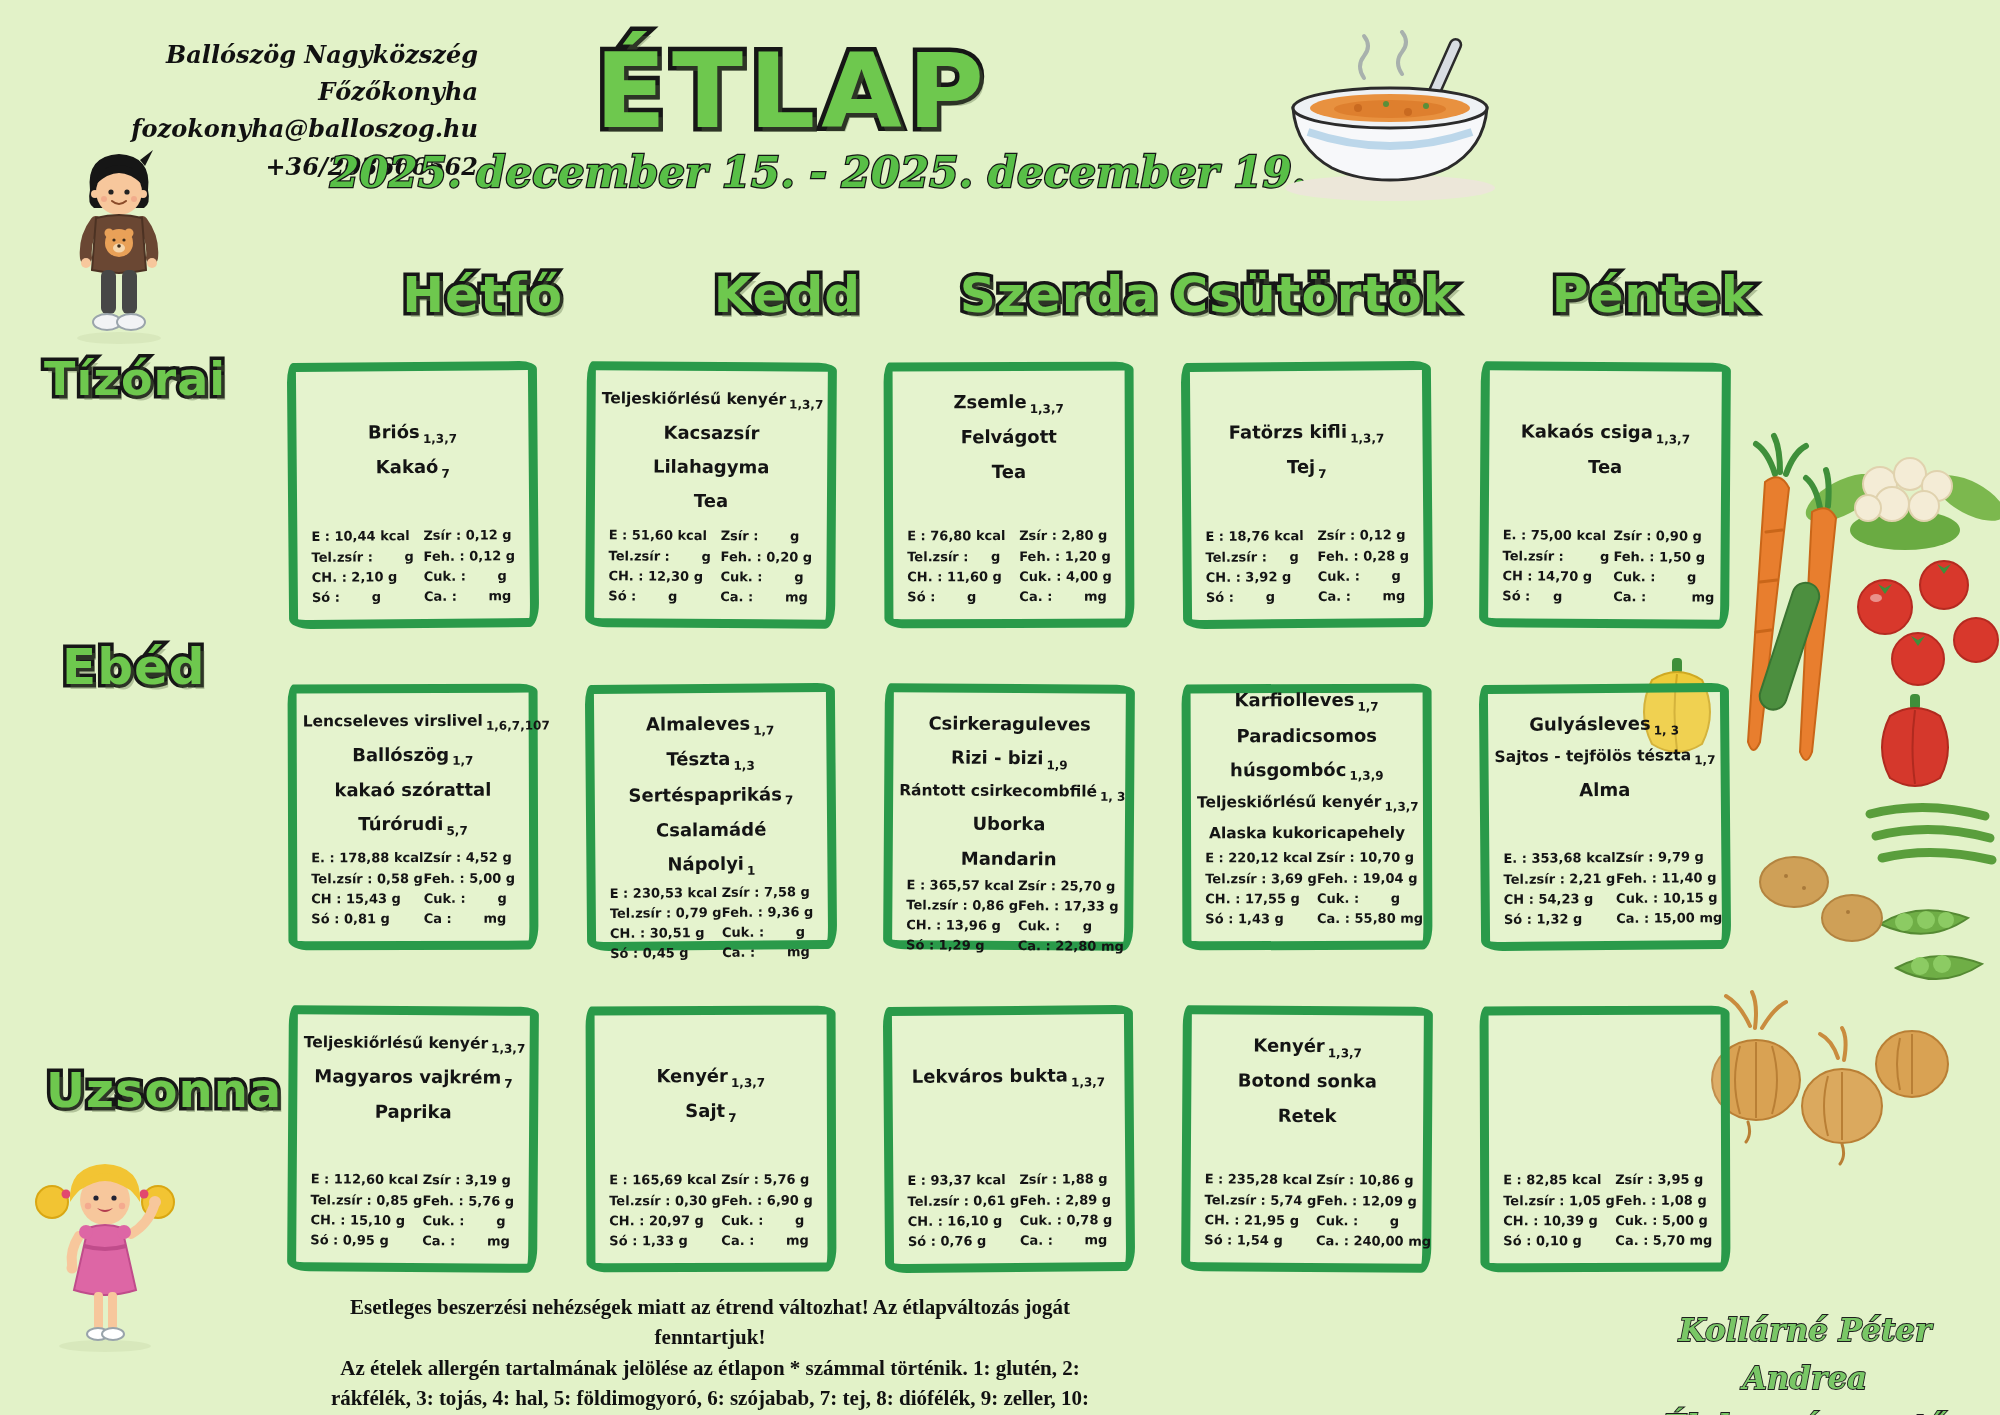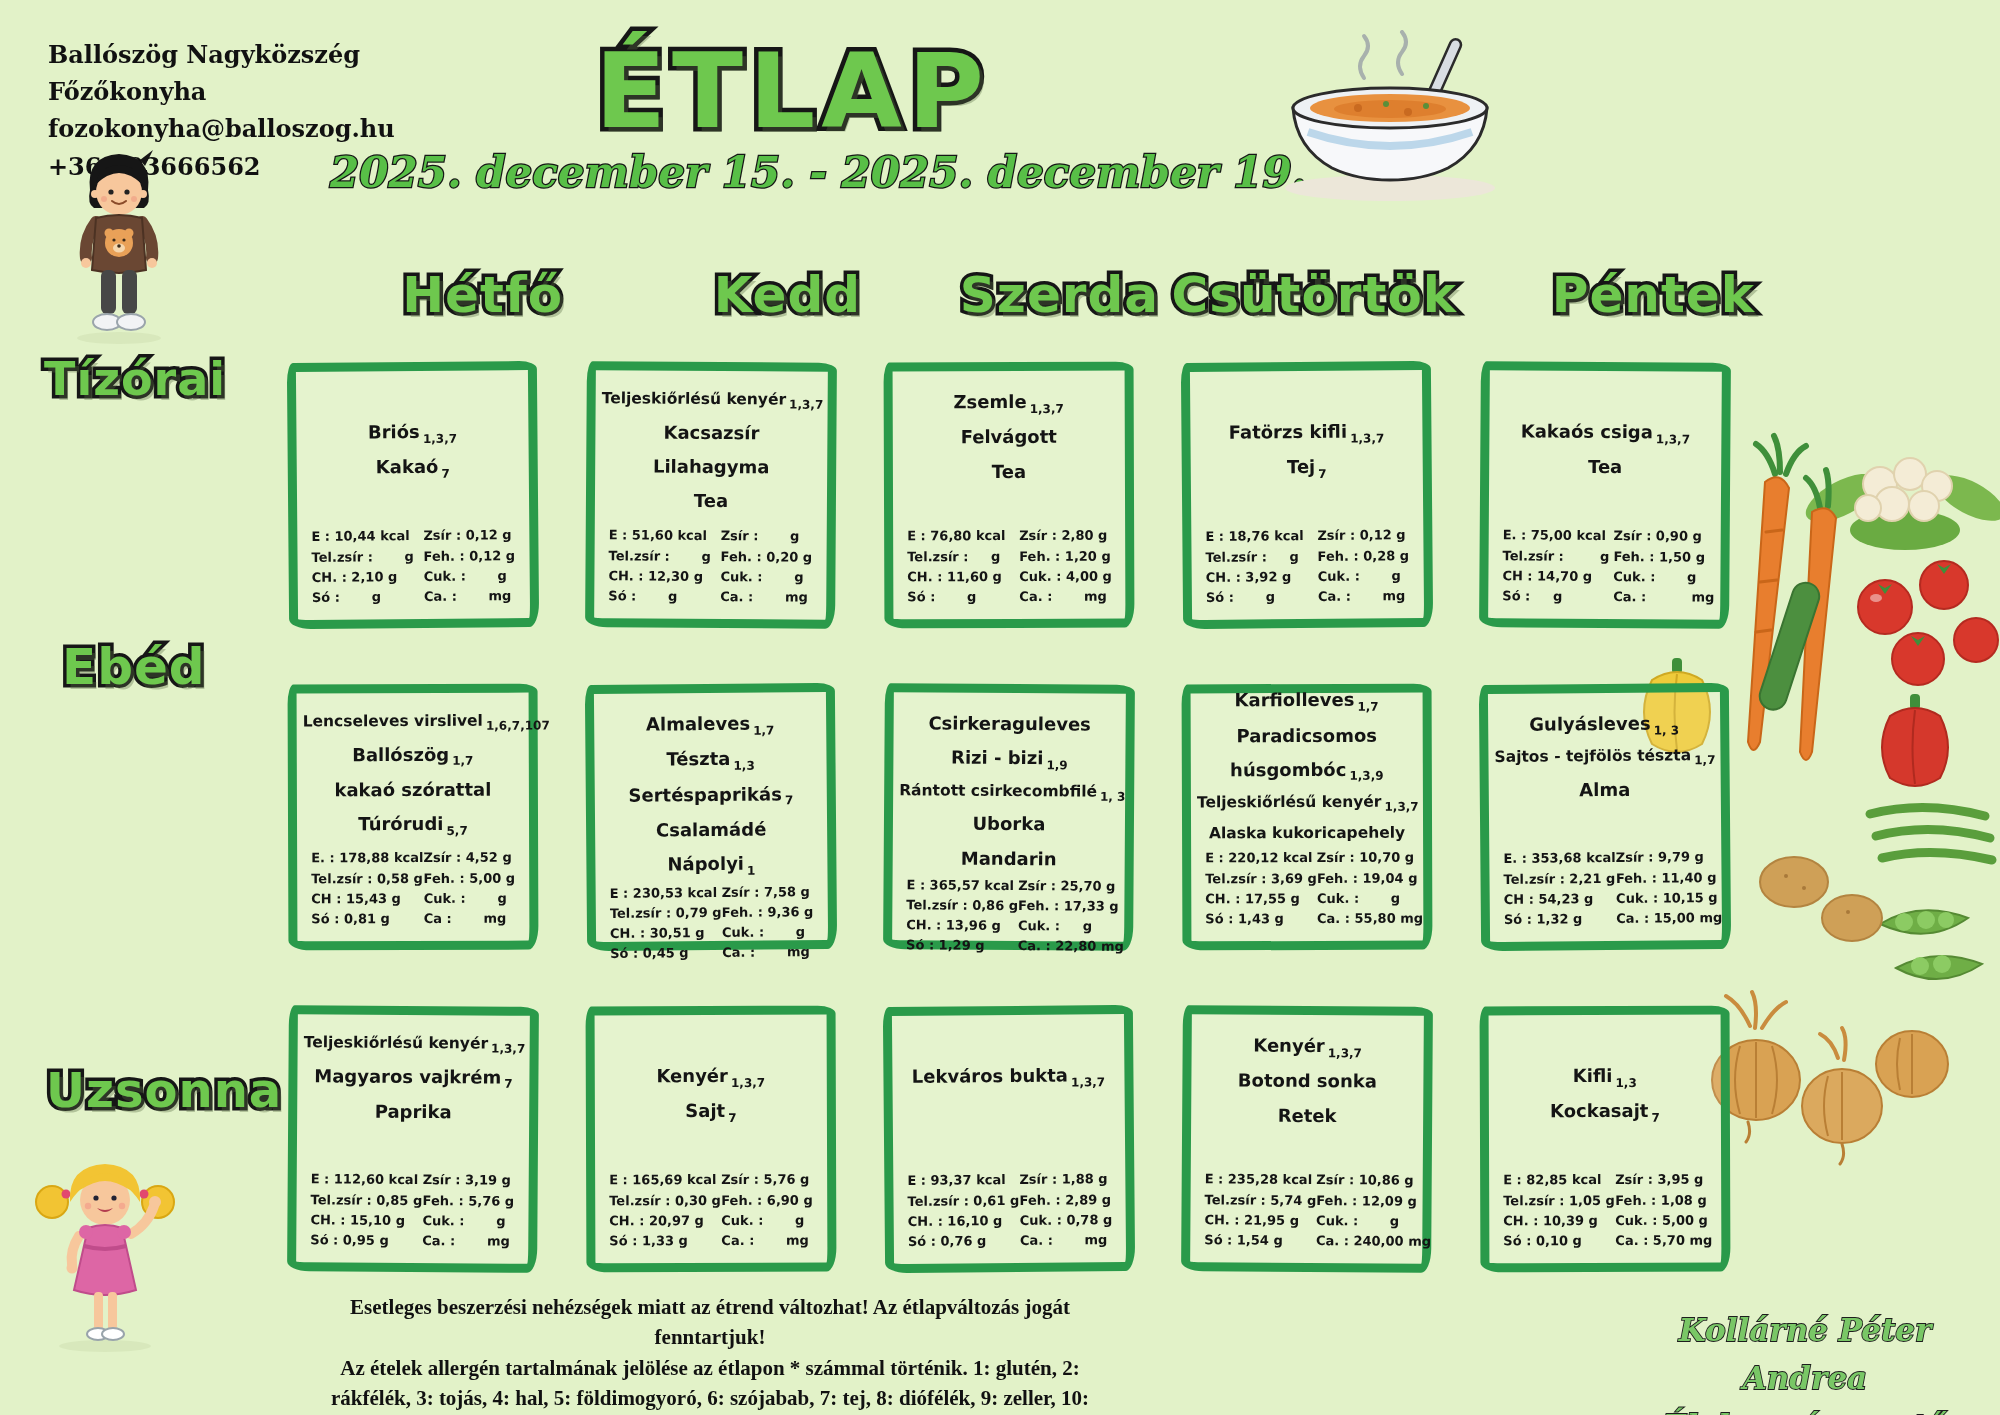--- a/index.html
+++ b/index.html
@@ -19,22 +19,22 @@
     position:absolute;top:30px;left:430px;width:560px;text-align:right;
     font-size:104px;-webkit-text-stroke:9px #161616;letter-spacing:6px;
   }
   .date-line{
     position:absolute;top:148px;left:330px;width:760px;text-align:center;
     font-family:"DejaVu Serif",serif;font-style:italic;font-weight:800;
     font-size:42px;color:#58bf47;
     -webkit-text-stroke:2.5px #161616;paint-order:stroke fill;white-space:nowrap;
   }
   .contact{
-    position:absolute;top:36px;left:48px;width:430px;text-align:left;
-    font-family:"DejaVu Serif",serif;font-weight:700;
+    position:absolute;top:36px;left:48px;width:430px;text-align:right;
+    font-family:"DejaVu Serif",serif;font-style:italic;font-weight:700;
     font-size:24px;line-height:1.55;color:#111;
   }
   .day-header{position:absolute;top:266px;width:300px;text-align:right;font-size:50px;}
   .meal-label{position:absolute;text-align:left;margin-left:18px;}
   
   #menu-grid{
     position:absolute;left:288px;top:362px;z-index:2;
     display:grid;grid-template-columns:repeat(5,250px);column-gap:48px;row-gap:56px;
   }
   .cell{
@@ -529,24 +529,20 @@
         </div>
         <div class="ncol">
           <div>Zsír : 10,86 g</div>
           <div>Feh. : 12,09 g</div>
           <div>Cuk. :       g</div>
           <div>Ca. : 240,00 mg</div>
         </div>
       </div>
     </div>
     <div class="cell">
-      <div class="items" style="margin-top: 30px;">
-        <div class="item"><span>Kifli</span><sub class="alg">1,3</sub></div>
-        <div class="item"><span>Kockasajt</span><sub class="alg">7</sub></div>
-      </div>
       <div class="nutrition">
         <div class="ncol">
           <div>E : 82,85 kcal</div>
           <div>Tel.zsír : 1,05 g</div>
           <div>CH. : 10,39 g</div>
           <div>Só : 0,10 g</div>
         </div>
         <div class="ncol">
           <div>Zsír : 3,95 g</div>
           <div>Feh. : 1,08 g</div>

